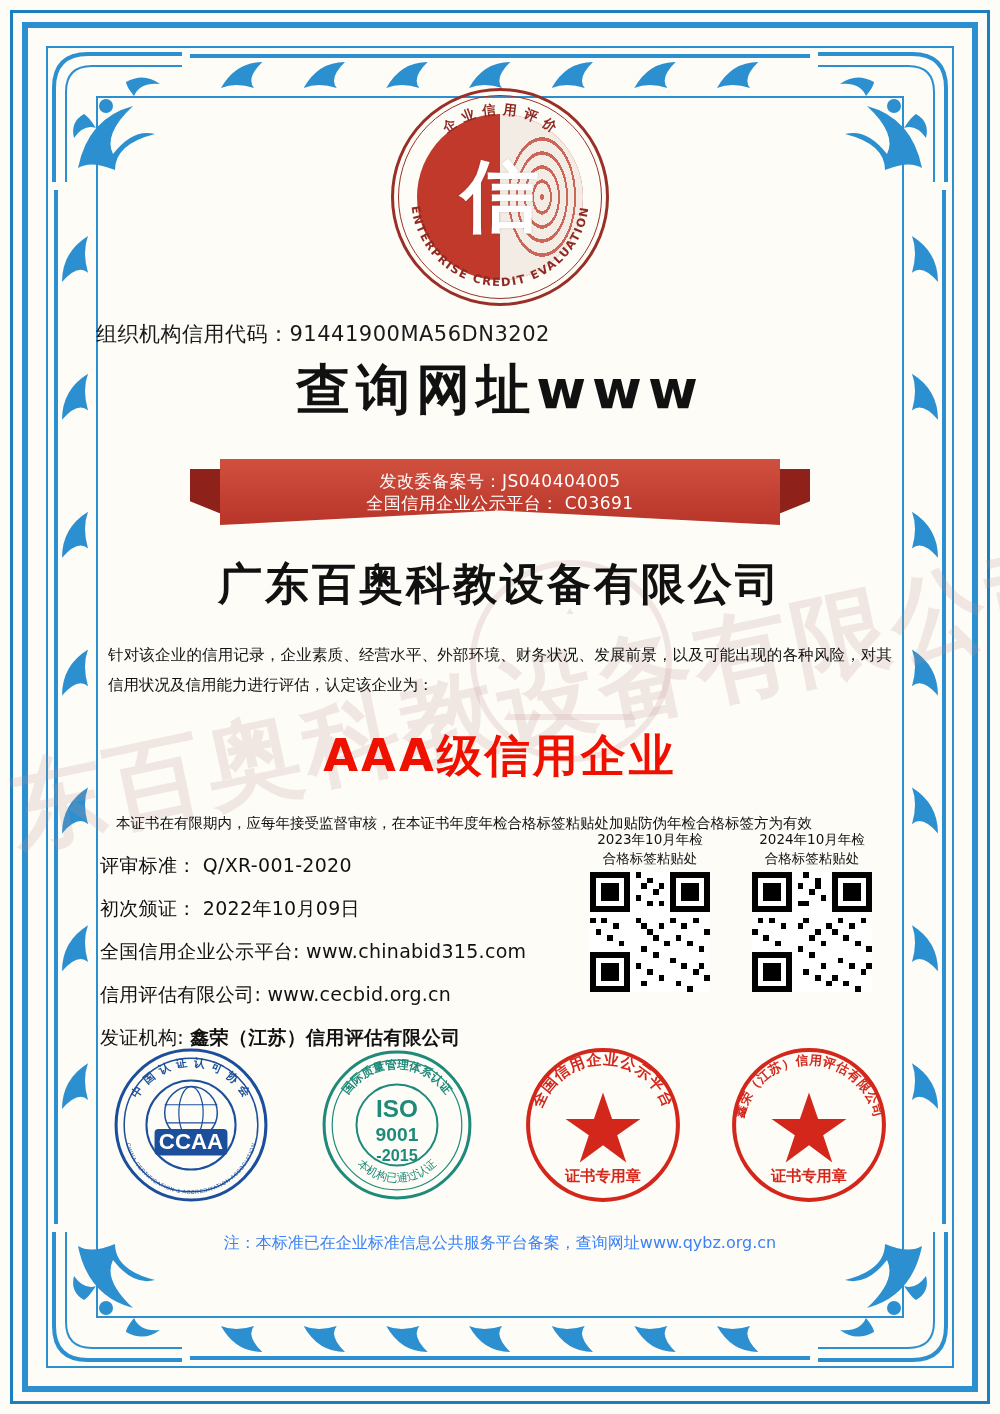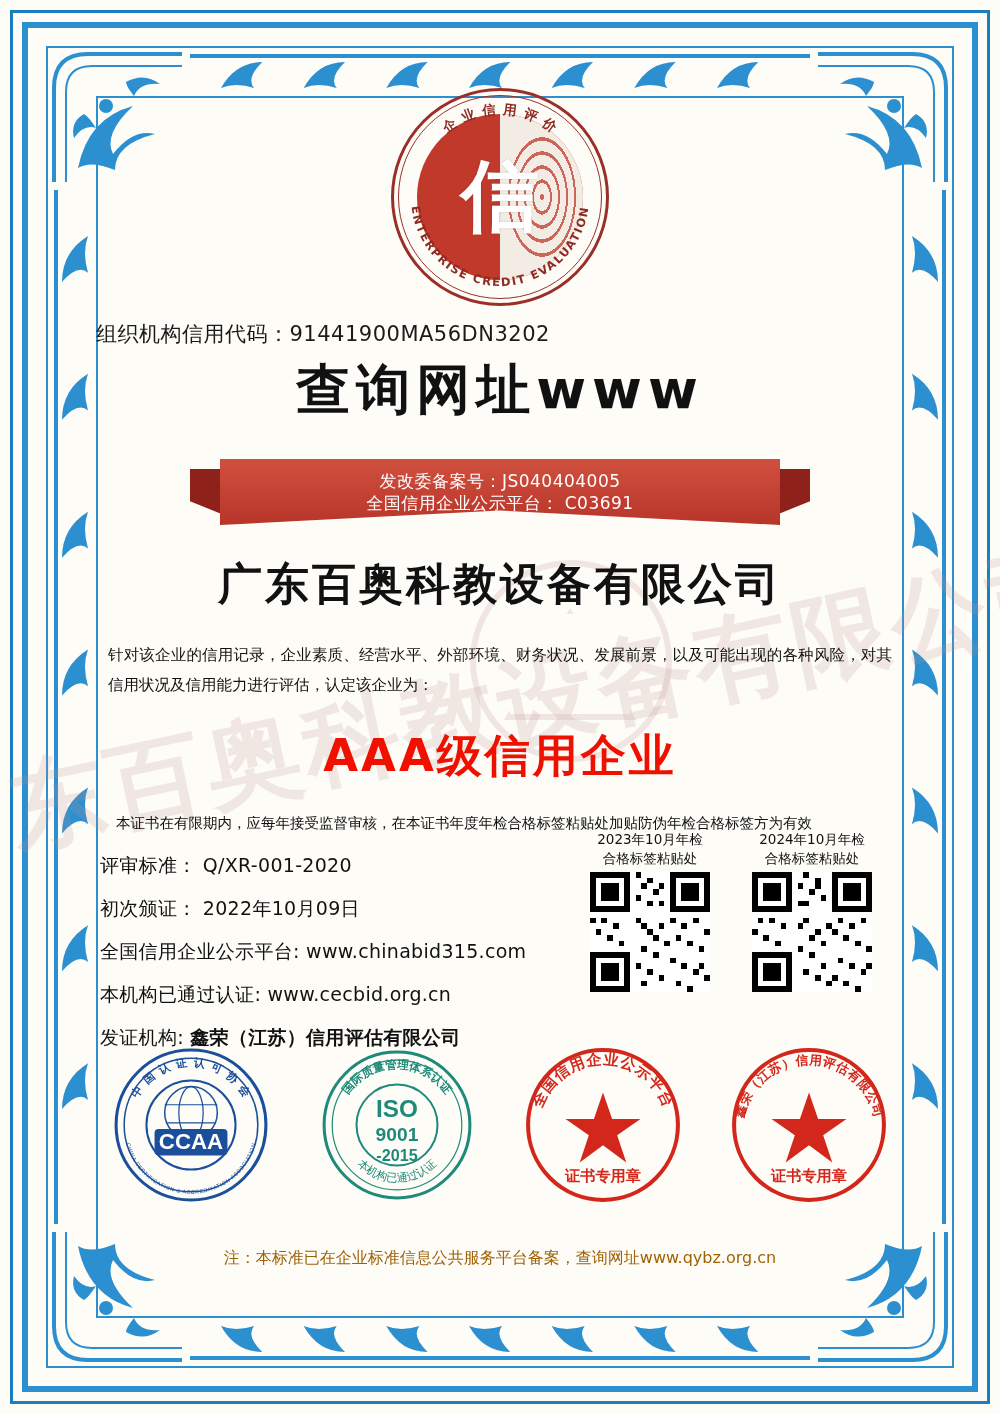--- a/index.html
+++ b/index.html
@@ -172,22 +172,22 @@
 
   
   .seals{
     position:absolute;left:0;right:0;bottom:108px;height:170px;
     display:flex;align-items:center;justify-content:space-between;padding:0 14px;
   }
   .seal{width:162px;height:162px;position:relative;}
   .seal svg{width:100%;height:100%;display:block;}
 
   .footer-note{
-    position:absolute;left:0;right:0;bottom:49px;text-align:center;
-    font-size:16px;color:#a16207;
+    position:absolute;left:0;right:0;bottom:64px;text-align:center;
+    font-size:16px;color:#3b82f6;
   }
 </style>
 </head>
 <body>
 
 <div class="cert">
 
   <div class="frame-outer"></div>
   <div class="frame-mid"></div>
   <div class="frame-inner"></div>
@@ -321,21 +321,21 @@
     </div>
     <div class="field">
       <span>初次颁证：</span>
       <span>2022年10月09日</span>
     </div>
     <div class="field">
       <span>全国信用企业公示平台:</span>
       <span>www.chinabid315.com</span>
     </div>
     <div class="field">
-      <span>本机构已通过认证:</span>
+      <span>信用评估有限公司:</span>
       <span>www.cecbid.org.cn</span>
     </div>
     <div class="field">
       <span>发证机构:</span>
       <b>鑫荣（江苏）信用评估有限公司</b>
     </div>
 
     <div class="qr-area">
       <div class="qr-box">
         <div class="qr-cap">2023年10月年检</div>

